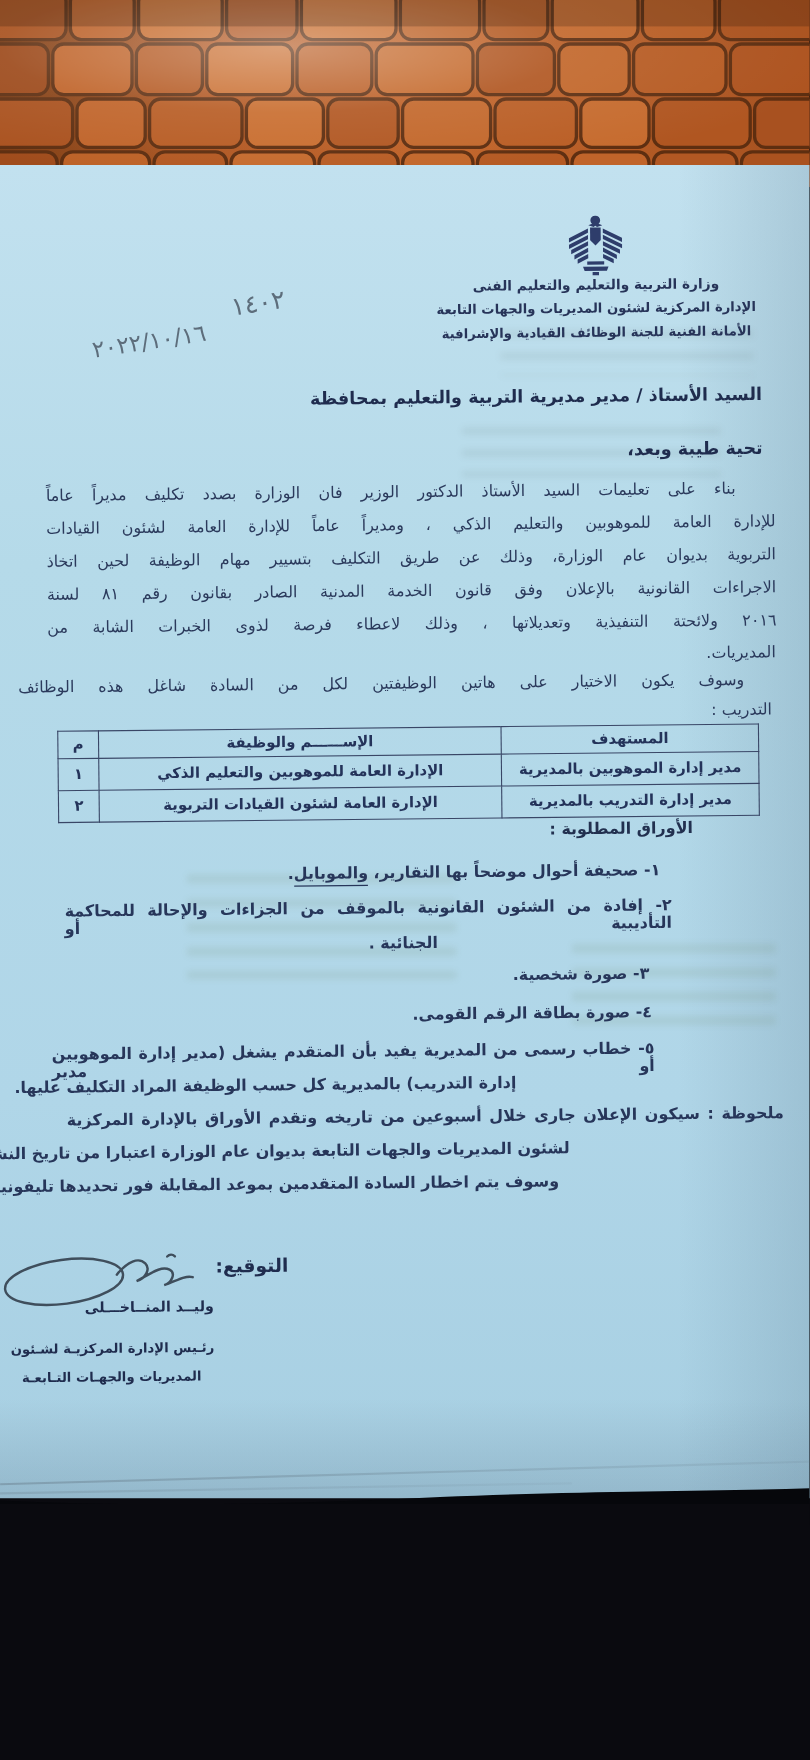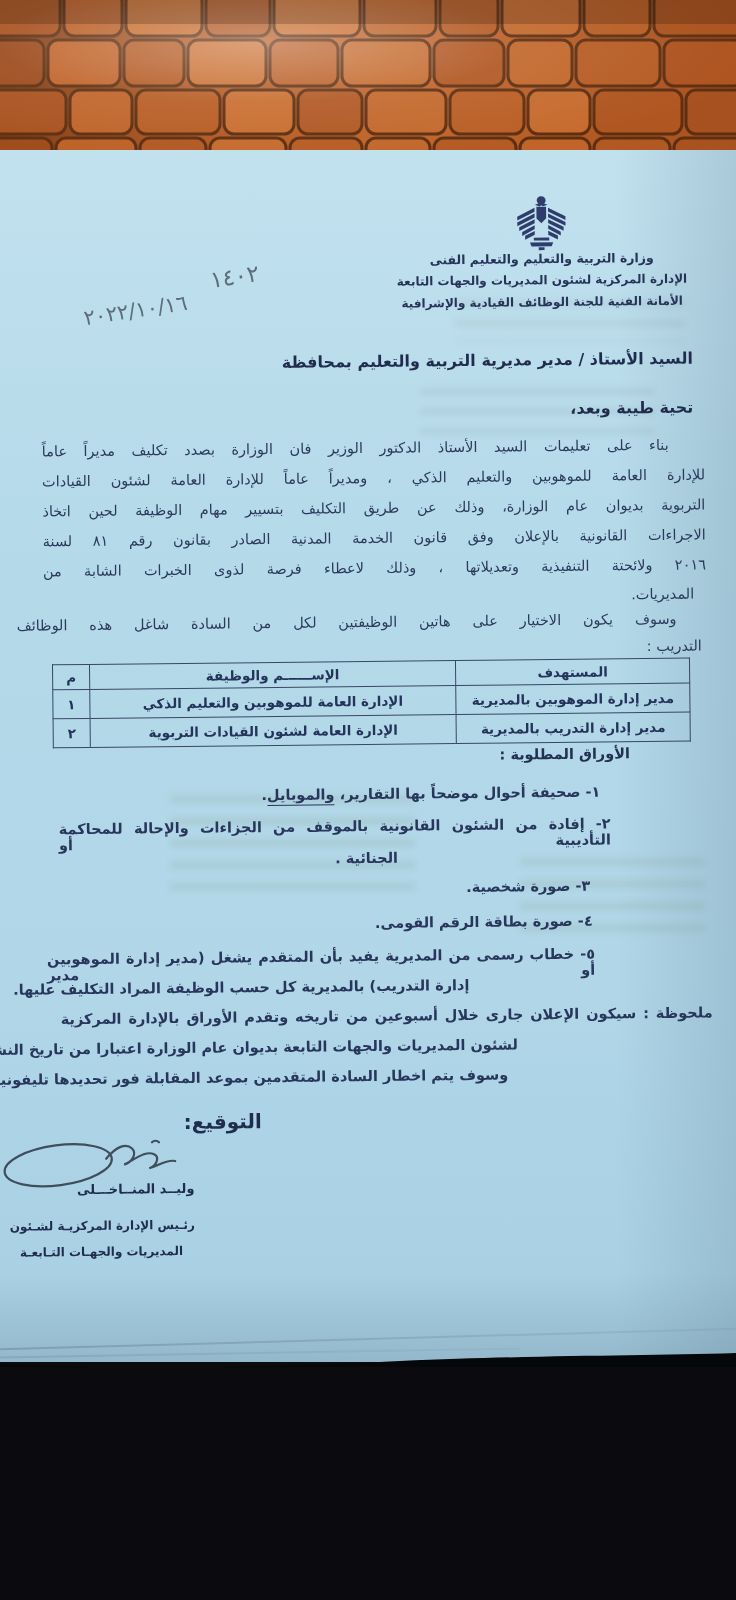--- a/index.html
+++ b/index.html
@@ -145,21 +145,21 @@
     <div class="hand" style="left:88px;top:296px;font-size:21px;letter-spacing:4px;">٢٠٢٢/١٠/١٦</div>
 
     <div class="ln subject" style="right:39px;top:352px;">السيد الأستاذ / مدير مديرية التربية والتعليم بمحافظة</div>
     <div class="ln subject" style="right:39px;top:401px;">تحية طيبة وبعد،</div>
 
     <div class="ln jline" style="right:28px;top:440px;width:627px;padding-right:36px;">بناء على تعليمات السيد الأستاذ الدكتور الوزير فان الوزارة بصدد تكليف مديراً عاماً</div>
     <div class="ln jline" style="right:28px;top:470px;width:663px;">للإدارة العامة للموهوبين والتعليم الذكي ، ومديراً عاماً للإدارة العامة لشئون القيادات</div>
     <div class="ln jline" style="right:28px;top:500px;width:663px;">التربوية بديوان عام الوزارة، وذلك عن طريق التكليف بتسيير مهام الوظيفة لحين اتخاذ</div>
     <div class="ln jline" style="right:28px;top:530px;width:663px;">الاجراءات القانونية بالإعلان وفق قانون الخدمة المدنية الصادر بقانون رقم ٨١ لسنة</div>
     <div class="ln jline" style="right:28px;top:560px;width:663px;">٢٠١٦ ولائحتة التنفيذية وتعديلاتها ، وذلك لاعطاء فرصة لذوى الخبرات الشابة من</div>
-    <div class="ln" style="right:40px;top:589px;">المديريات.</div>
+    <div class="ln" style="right:29px;top:589px;">المديريات.</div>
 
     <div class="ln jline" style="right:28px;top:614px;width:660px;padding-right:30px;">وسوف يكون الاختيار على هاتين الوظيفتين لكل من السادة شاغل هذه الوظائف</div>
     <div class="ln" style="right:33px;top:641px;">التدريب :</div>
 
     <table class="tbl">
       <colgroup>
           <col style="width:234px">
           <col style="width:366px">
           <col style="width:37px">
         </colgroup>
@@ -194,21 +194,21 @@
     <div class="ln item" style="right:147px;top:880px;">٣- صورة شخصية.</div>
     <div class="ln item" style="right:145px;top:915px;">٤- صورة بطاقة الرقم القومى.</div>
 
     <div class="ln item jline" style="right:143px;top:948px;width:548px;">٥- خطاب رسمى من المديرية يفيد بأن المتقدم يشغل (مدير إدارة الموهوبين أو مدير</div>
     <div class="ln item" style="right:269px;top:978px;">إدارة التدريب) بالمديرية كل حسب الوظيفة المراد التكليف عليها.</div>
 
     <div class="ln item jline" style="right:26px;top:1008px;width:652px;">ملحوظة : سيكون الإعلان جارى خلال أسبوعين من تاريخه وتقدم الأوراق بالإدارة المركزية</div>
     <div class="ln item" style="right:221px;top:1038px;">لشئون المديريات والجهات التابعة بديوان عام الوزارة اعتبارا من تاريخ النشر .</div>
     <div class="ln item" style="right:231px;top:1068px;">وسوف يتم اخطار السادة المتقدمين بموعد المقابلة فور تحديدها تليفونياً .</div>
 
-    <div class="sig" style="right:478px;top:1108px;font-size:20px;">التوقيع:</div>
+    <div class="sig" style="right:478px;top:1140px;font-size:17px;">التوقيع:</div>
 
     <svg style="position:absolute;left:-2px;top:1118px;" width="205" height="85" viewBox="0 0 205 85">
       <g fill="none" stroke="#3f4e5c" stroke-width="2.2" stroke-linecap="round">
         <ellipse cx="56" cy="44" rx="54" ry="20" transform="rotate(-7 56 44)"></ellipse>
         <path d="M104 38 c10 -12 20 -16 26 -10 c5 5 0 14 -8 16 c12 -6 22 -14 30 -10 c6 3 2 12 -5 14 c10 -3 18 -9 26 -7"></path>
         <path d="M150 22 c2 -2 5 -2 7 0"></path>
       </g>
     </svg>
 
     <div class="sig" style="right:546px;top:1179px;font-size:13px;">وليــد المنــاخـــلى</div>

